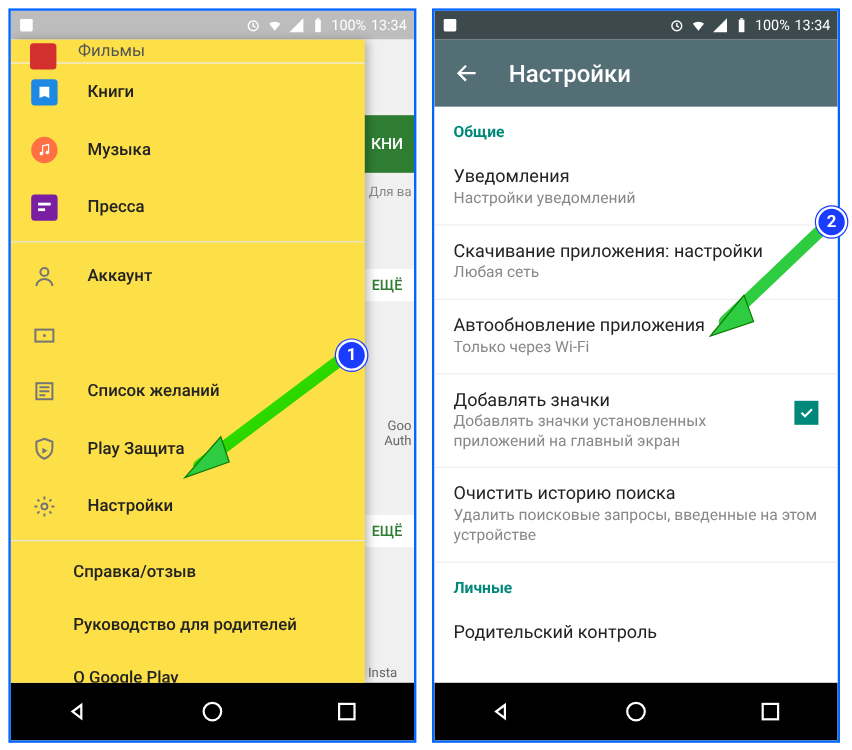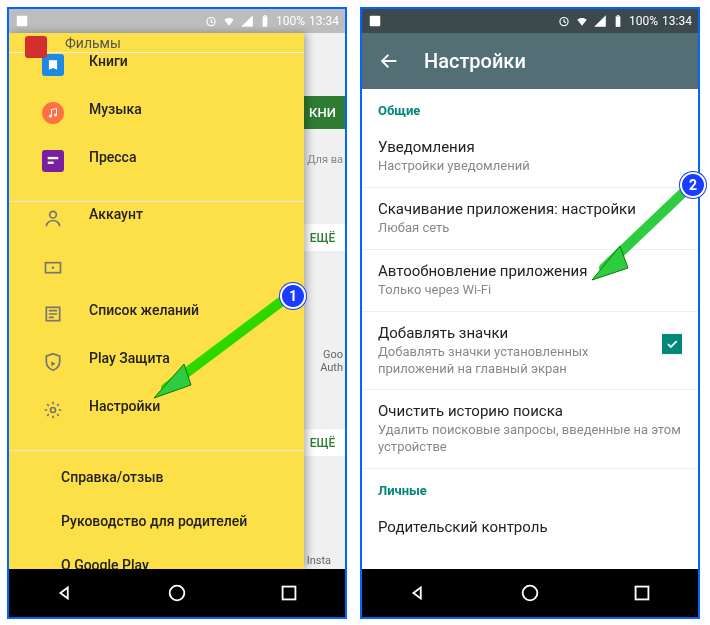--- a/index.html
+++ b/index.html
@@ -10,29 +10,29 @@
 
   .statusbar { height: 24px; background: #bdbdbd; display: flex; align-items: center; justify-content: flex-end; padding: 0 6px; color: #fff; font-size: 12px; gap: 4px; }
   .statusbar.dark { background: #3c4a4e; }
   .statusbar .left { margin-right: auto; display: flex; gap: 4px; align-items: center; }
   .statusbar svg { width: 14px; height: 14px; }
 
   
   .drawer { position: absolute; left: 0; top: 24px; width: 295px; bottom: 48px; background: #fde047; box-shadow: 3px 0 8px rgba(0,0,0,0.3); z-index: 5; overflow: hidden; }
   .drawer-peek-top { height: 20px; display: flex; align-items: center; padding-left: 56px; color: #555; font-size: 14px; border-bottom: 1px solid #eee; }
   .drawer-peek-top .icon-slot { position: absolute; left: 16px; width: 22px; height: 14px; }
-  .drawer-item { display: flex; height: 48px; padding-left: 32px; cursor: pointer; }
+  .drawer-item { display: flex; align-items: center; height: 48px; padding-left: 16px; cursor: pointer; }
   .drawer-item .icon-slot { width: 24px; height: 24px; display: flex; align-items: center; justify-content: center; }
   .drawer-item .label { margin-left: 24px; font-size: 14px; color: #222; font-weight: 500; }
   .drawer-sep { height: 1px; background: #e5e5e5; margin: 4px 0; }
   .drawer-plain { padding: 14px 28px; font-size: 14px; color: #222; font-weight: 500; cursor: pointer; margin-left: 24px; }
 
   
   .bg-left { position: absolute; left: 0; top: 24px; right: 0; bottom: 48px; background: #f0f0f0; }
-  .bg-green { position: absolute; right: 0; top: 63px; width: 45px; height: 33px; background: #2e7d32; color: #fff; font-size: 13px; display: flex; align-items: center; justify-content: center; font-weight: 500; }
+  .bg-green { position: absolute; right: 0; top: 63px; width: 45px; height: 48px; background: #2e7d32; color: #fff; font-size: 13px; display: flex; align-items: center; justify-content: center; font-weight: 500; }
   .bg-slot { position: absolute; right: 0; height: 28px; background: #fff; width: 45px; color: #2e7d32; font-size: 12px; display: flex; align-items: center; justify-content: center; border-top: 1px solid #eee; font-weight: 500; }
 
   
   .appbar { height: 56px; background: #546e75; display: flex; align-items: center; padding: 0 16px; color: #fff; gap: 24px; }
   .appbar-title { font-size: 20px; font-weight: 500; }
   .settings { position: absolute; left: 0; right: 0; top: 80px; bottom: 48px; background: #fff; overflow: hidden; }
   .section-header { color: #00897b; font-size: 13px; font-weight: 700; padding: 14px 16px 8px; }
   .setting { padding: 12px 16px; border-bottom: none; display: flex; align-items: flex-start; }
   .setting .txt { flex: 1; }
   .setting .title { font-size: 15px; color: #222; }

